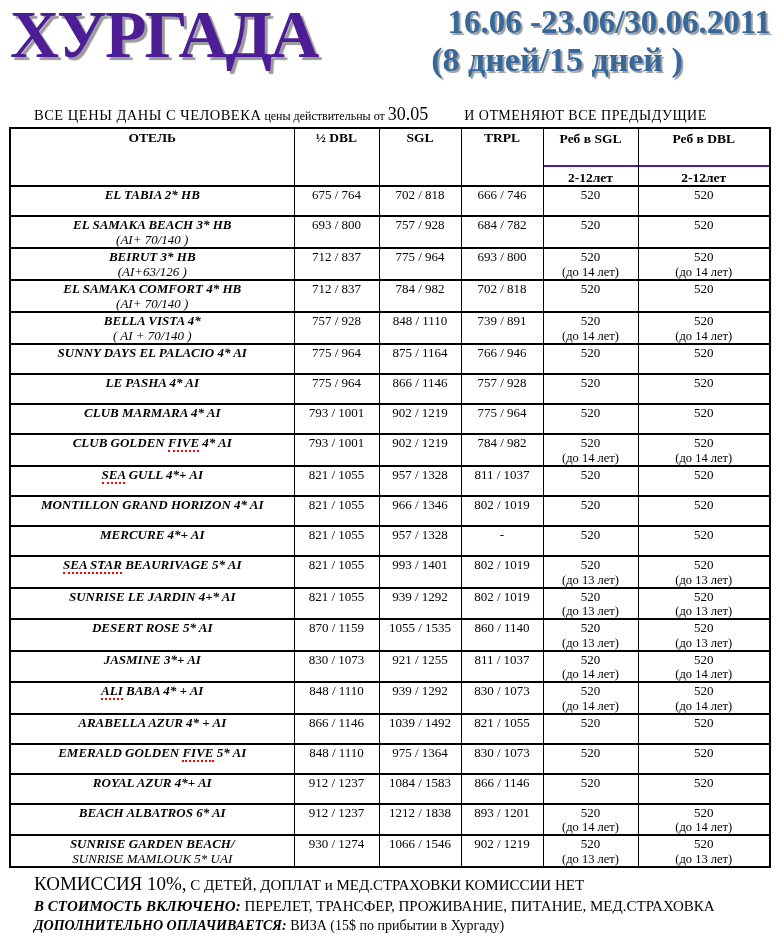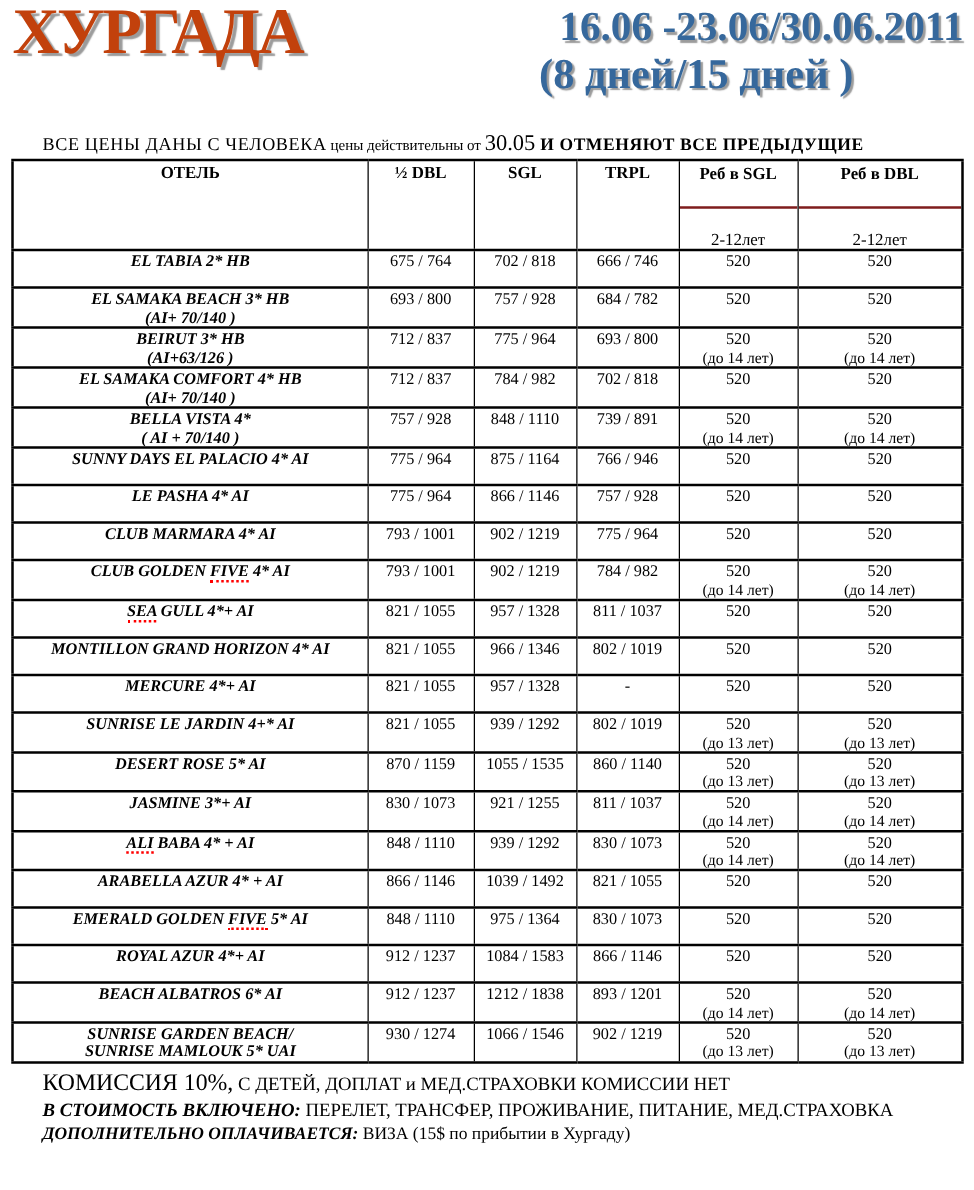--- a/index.html
+++ b/index.html
@@ -9,61 +9,61 @@
     font-family: "Liberation Serif", serif;
     color: #000;
     overflow: hidden;
   }
   .page { padding: 4px 8px 0 8px; }
 
   
   .masthead { position: relative; height: 98px; }
   .main-title {
     position: absolute; left: 2px; top: -4px;
-    font-size: 52px; font-weight: bold; line-height: 1.0;
-    color: #c2410c; letter-spacing: -2px;
+    font-size: 68px; font-weight: bold; line-height: 1.0;
+    color: #4c1d95; letter-spacing: -2px;
     text-shadow: 3px 3px 1px #9b9b9b;
     white-space: nowrap;
   }
   .dates-block {
     position: absolute; right: 0px; top: 0px; width: 428px;
     text-align: center; color: #36689C; font-weight: bold;
     text-shadow: 2px 2px 1px #9b9b9b;
   }
   .dates-line1 { font-size: 33px; line-height: 1.1; white-space: nowrap; text-align: right; }
   .dates-line2 { font-size: 34px; line-height: 1.2; white-space: nowrap; text-align: center; }
 
   
   .subtitle { margin: 2px 0 2px 26px; white-space: nowrap; }
   .sub-caps  { font-size: 14.5px; letter-spacing: 0.5px; }
   .sub-small { font-size: 12px; }
   .sub-date  { font-size: 18px; }
-  .sub-caps2 { font-size: 14px; font-weight: bold; letter-spacing: 0.5px; }
+  .sub-caps2 { font-size: 14px; font-weight: normal; letter-spacing: 0.5px; margin-left: 32px; }
 
   
   table.prices {
     border-collapse: collapse; table-layout: fixed;
     width: 760px; margin-left: 1px;
     border: 2px solid #000;
   }
   .prices th, .prices td {
     border-left: 1px solid #000; border-right: 1px solid #000;
     border-top: 2px solid #000; border-bottom: 2px solid #000;
     vertical-align: top; text-align: center;
     font-size: 13px; line-height: 1.12;
     padding: 1px 2px 0 2px;
     overflow: hidden;
   }
   .prices thead th { height: 52px; font-weight: bold; font-size: 13.5px; }
   .prices tbody tr { height: 30px; }
   .th-split { padding: 0 !important; }
   .th-top { height: 36px; padding-top: 2px; }
-  .th-bottom { border-top: 2px solid #7f1d1d; padding-top: 17px; font-weight: normal; }
+  .th-bottom { border-top: 2px solid #4c1d95; padding-top: 3px; font-weight: bold; }
   .hotel-cell { font-weight: bold; font-style: italic; }
-  .hotel-line2 { font-weight: bold; font-style: italic; }
+  .hotel-line2 { font-weight: normal; font-style: italic; }
   .note-line { font-size: 12.5px; }
   .squiggle { border-bottom: 2px dotted #ff0000; }
 
   
   .footer { margin: 4px 0 0 26px; }
   .f-line1 { font-size: 15px; line-height: 1.3; }
   .f-big   { font-size: 19px; }
   .f-line2 { font-size: 15px; line-height: 1.3; }
   .f-line3 { font-size: 14px; line-height: 1.3; }
   .bi { font-weight: bold; font-style: italic; }
@@ -282,20 +282,36 @@
           <td>-</td>
           <td>
             <div>520</div>
           </td>
           <td>
             <div>520</div>
           </td>
         </tr>
         <tr>
           <td class="hotel-cell">
+            <div><span class="squiggle">SEA STAR</span><span> BEAURIVAGE 5* AI</span></div>
+          </td>
+          <td>821 / 1055</td>
+          <td>993 / 1401</td>
+          <td>802 / 1019</td>
+          <td>
+            <div>520</div>
+            <div class="note-line">(до 13 лет)</div>
+          </td>
+          <td>
+            <div>520</div>
+            <div class="note-line">(до 13 лет)</div>
+          </td>
+        </tr>
+        <tr>
+          <td class="hotel-cell">
             <div><span>SUNRISE LE JARDIN 4+* AI</span></div>
           </td>
           <td>821 / 1055</td>
           <td>939 / 1292</td>
           <td>802 / 1019</td>
           <td>
             <div>520</div>
             <div class="note-line">(до 13 лет)</div>
           </td>
           <td>

